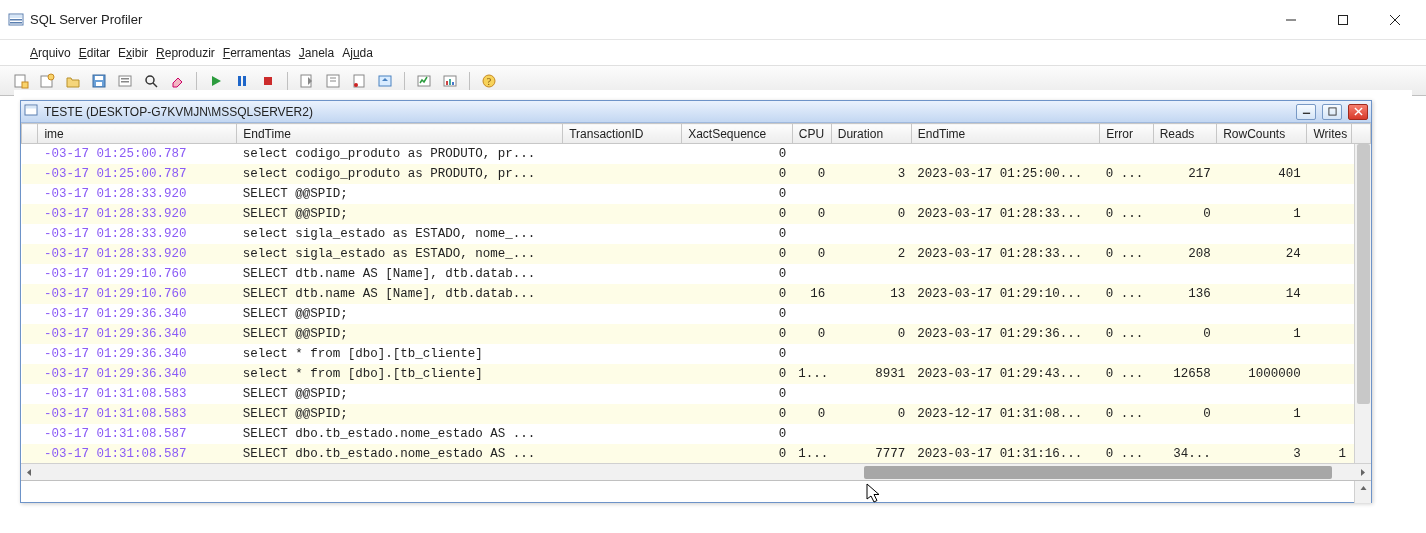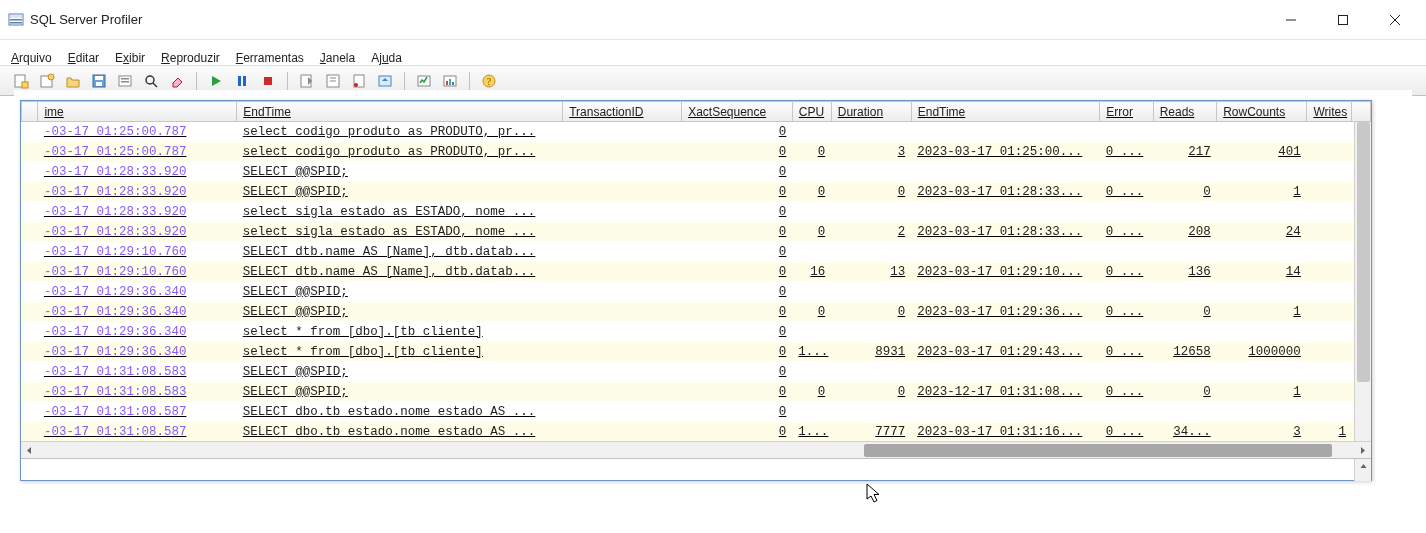--- a/index.html
+++ b/index.html
@@ -3,38 +3,38 @@
 <meta charset="utf-8">
 <style>
   * { box-sizing: border-box; }
   body { margin: 0; font-family: "Segoe UI", Tahoma, sans-serif; font-size: 12px; background: #fff; width: 1426px; height: 533px; overflow: hidden; position: relative; }
   .titlebar { height: 40px; display: flex; align-items: center; padding: 0 8px; gap: 6px; border-bottom: 1px solid #e5e5e5; }
   .titlebar .app-icon { width: 16px; height: 16px; display: inline-block; }
   .titlebar .title { flex: 1; font-size: 13px; color: #222; }
   .winbtn { width: 46px; height: 32px; display: flex; align-items: center; justify-content: center; cursor: pointer; }
   .winbtn svg { width: 10px; height: 10px; }
 
-  .menubar { height: 26px; display: flex; align-items: flex-end; gap: 16px; padding: 0 11px; border-bottom: 1px solid #e0e0e0; }
+  .menubar { height: 26px; display: flex; align-items: center; gap: 8px; padding: 0 30px; border-bottom: 1px solid #e0e0e0; }
   .menubar span { color: #222; cursor: default; }
   .menubar span u { text-decoration: underline; }
 
   .toolbar { height: 30px; display: flex; align-items: center; gap: 4px; padding: 0 10px; border-bottom: 1px solid #c0c0c0; background: linear-gradient(#fcfcfc,#ececec); }
   .tbtn { width: 22px; height: 22px; display: flex; align-items: center; justify-content: center; border: 1px solid transparent; border-radius: 2px; cursor: pointer; }
   .tsep { width: 1px; height: 18px; background: #c0c0c0; margin: 0 4px; }
 
   .mdi-area { background: #fff; position: absolute; top: 90px; left: 14px; right: 14px; bottom: 0; }
   .child-window { position: absolute; top: 10px; left: 6px; right: 40px; border: 1px solid #6D93C8; box-shadow: 1px 1px 4px rgba(0,0,0,.2); background: #fff; }
   .child-titlebar { height: 22px; background: linear-gradient(#EAF2FD,#C3D7F2); display: flex; align-items: center; padding: 0 3px; gap: 6px; border-bottom: 1px solid #9FB9DE; }
   .child-titlebar .ct-title { flex: 1; font-size: 12px; color: #222; }
   .child-btn { width: 20px; height: 16px; border: 1px solid #7899c5; border-radius: 2px; display: flex; align-items: center; justify-content: center; background: linear-gradient(#f7fbff,#d5e5f7); cursor: pointer; }
   .child-btn.close { background: linear-gradient(#f67e6e,#d73a2a); border-color: #a02a1e; }
   .child-btn svg { width: 9px; height: 9px; }
 
   .grid-wrap { position: relative; }
-  table.grid { border-collapse: collapse; width: 100%; table-layout: fixed; font-family: Consolas, "Courier New", monospace; font-size: 12.5px; text-decoration: underline; }
+  table.grid { border-collapse: collapse; width: 100%; table-layout: fixed; font-family: Consolas, "Courier New", monospace; font-size: 12.5px; }
   table.grid th { background: linear-gradient(#fdfdfd,#ececec); border: 1px solid #c7c7c7; font-weight: 400; font-family: "Segoe UI", Tahoma, sans-serif; font-size: 12px; color: #222; height: 20px; padding: 0 6px; text-align: left; overflow: hidden; white-space: nowrap; cursor: pointer; }
   table.grid td { height: 20px; padding: 0 6px; overflow: hidden; white-space: nowrap; color: #222; }
   table.grid tr.even td { background: #FEFDE7; }
   table.grid tr.odd td { background: #ffffff; }
   table.grid td.num { text-align: right; }
   table.grid td.time { color: #8b5cf6; }
   .grid-scroll { height: 340px; overflow: hidden; }
 
   .hscrollbar { height: 17px; background: #f1f1f1; display: flex; align-items: center; border-top: 1px solid #d0d0d0; position: relative; }
   .hscrollbar .harrow { width: 17px; height: 17px; display: flex; align-items: center; justify-content: center; background: #f1f1f1; cursor: pointer; }
@@ -198,20 +198,43 @@
   <div class="tbtn">
       <svg width="16" height="16">
         <circle cx="8" cy="8" r="6" fill="#f7d35b" stroke="#c78a22"></circle>
         <text x="8" y="12" font-size="10" text-anchor="middle" fill="#7a4f06" font-family="Segoe UI">?</text>
       </svg>
     </div>
 </div>
 
 <div class="mdi-area">
   <div class="child-window">
+    <div class="child-titlebar">
+      <span><svg width="14" height="14">
+            <rect x="1" y="2" width="12" height="10" fill="#fff" stroke="#5a7fb0"></rect>
+            <rect x="2" y="3" width="10" height="2.5" fill="#d6e6f7"></rect>
+          </svg></span>
+      <span class="ct-title">TESTE (DESKTOP-G7KVMJN\MSSQLSERVER2)</span>
+      <div class="child-btn">
+          <svg viewBox="0 0 10 10">
+            <line x1="1" y1="7" x2="9" y2="7" stroke="#333" stroke-width="1.5"></line>
+          </svg>
+        </div>
+      <div class="child-btn">
+          <svg viewBox="0 0 10 10">
+            <rect x="1" y="1" width="8" height="8" fill="none" stroke="#333"></rect>
+          </svg>
+        </div>
+      <div class="child-btn close">
+          <svg viewBox="0 0 10 10">
+            <line x1="1" y1="1" x2="9" y2="9" stroke="#fff" stroke-width="1.5"></line>
+            <line x1="9" y1="1" x2="1" y2="9" stroke="#fff" stroke-width="1.5"></line>
+          </svg>
+        </div>
+    </div>
 
     <div class="grid-wrap">
       <div class="grid-scroll">
       <table class="grid">
         <colgroup>
           <col style="width:16px">
               <col style="width:194px">
               <col style="width:318px">
               <col style="width:116px">
               <col style="width:108px">

